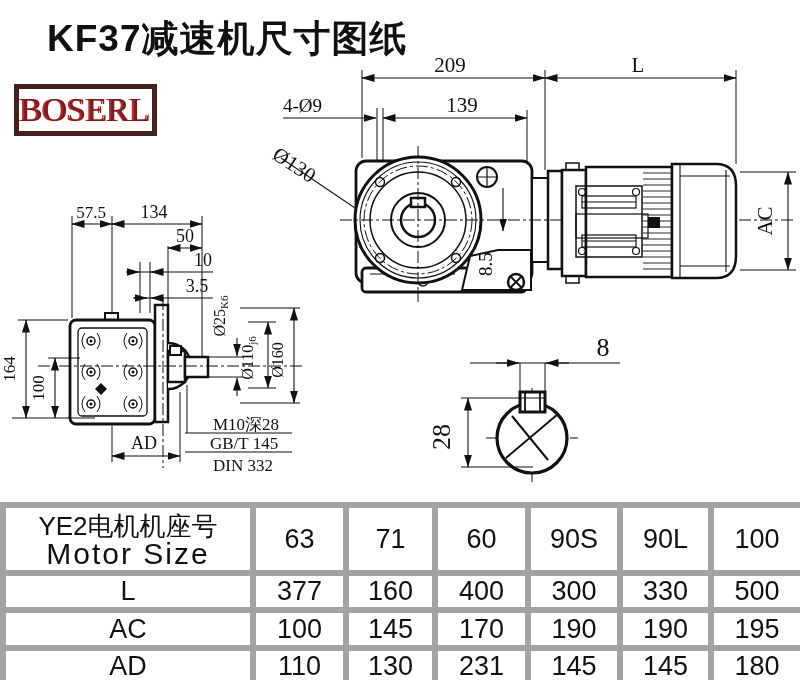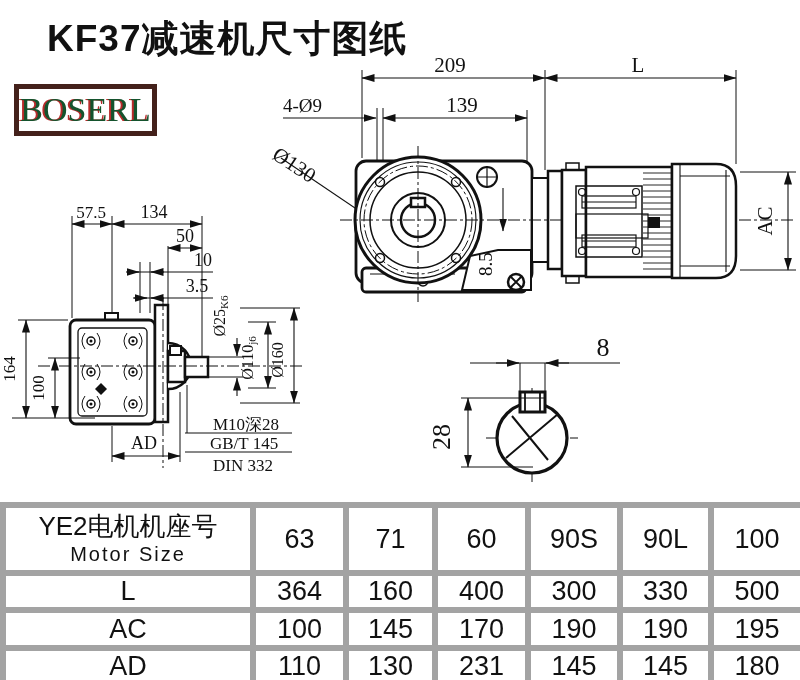--- a/index.html
+++ b/index.html
@@ -2,33 +2,33 @@
 <html><head>
 <meta charset="utf-8">
 <style>
   html,body{margin:0;padding:0;background:#888;}
   #page{position:relative;width:800px;height:680px;background:#fff;overflow:hidden;
         font-family:"Liberation Sans",sans-serif;color:#111;}
   #title{position:absolute;left:47px;top:14px;font-size:37px;font-weight:bold;
          letter-spacing:1px;white-space:nowrap;}
   #logo{position:absolute;left:14px;top:84px;width:143px;height:52px;box-sizing:border-box;
         border:5px solid #44211b;background:#fff;display:flex;align-items:center;justify-content:center;}
-  #logo span{font-family:"Liberation Serif",serif;font-size:34px;line-height:34px;color:#14532d;
+  #logo span{font-family:"Liberation Serif",serif;font-size:34px;line-height:34px;color:#7f1d1d;
         text-shadow:-2px 0 0 #b92b2b;white-space:nowrap;}
   svg .ln{fill:none;stroke:#111;}
   svg .wt{fill:#fff;stroke:#111;}
   svg .blk{fill:#111;stroke:none;}
   svg .cl{fill:none;stroke:#111;stroke-width:1;stroke-dasharray:12 3 3 3;}
   svg text{fill:#111;stroke:none;font-family:"Liberation Serif",serif;}
   #dimtable{position:absolute;left:0;top:502px;width:800px;border-collapse:collapse;
         table-layout:fixed;text-align:center;}
   #dimtable td{border:6px solid #a3a3a3;font-size:27px;padding:0;vertical-align:middle;}
   #dimtable{border:3px solid #000;}
   #dimtable .hz{font-size:26px;line-height:30px;}
-  #dimtable .he{font-size:20px;line-height:26px;letter-spacing:2px;}
+  #dimtable .he{font-size:30px;line-height:26px;letter-spacing:2px;}
 </style>
 </head>
 <body>
 <div id="page">
 
 
 
 <div id="title">KF37减速机尺寸图纸</div>
 <div id="logo">
   <span>BOSERL</span>
@@ -223,21 +223,21 @@
       </td>
       <td>63</td>
       <td>71</td>
       <td>60</td>
       <td>90S</td>
       <td>90L</td>
       <td>100</td>
     </tr>
     <tr style="height:35px">
       <td>L</td>
-      <td>364</td>
+      <td>377</td>
       <td>160</td>
       <td>400</td>
       <td>300</td>
       <td>330</td>
       <td>500</td>
     </tr>
     <tr style="height:38px">
       <td>AC</td>
       <td>100</td>
       <td>145</td>

